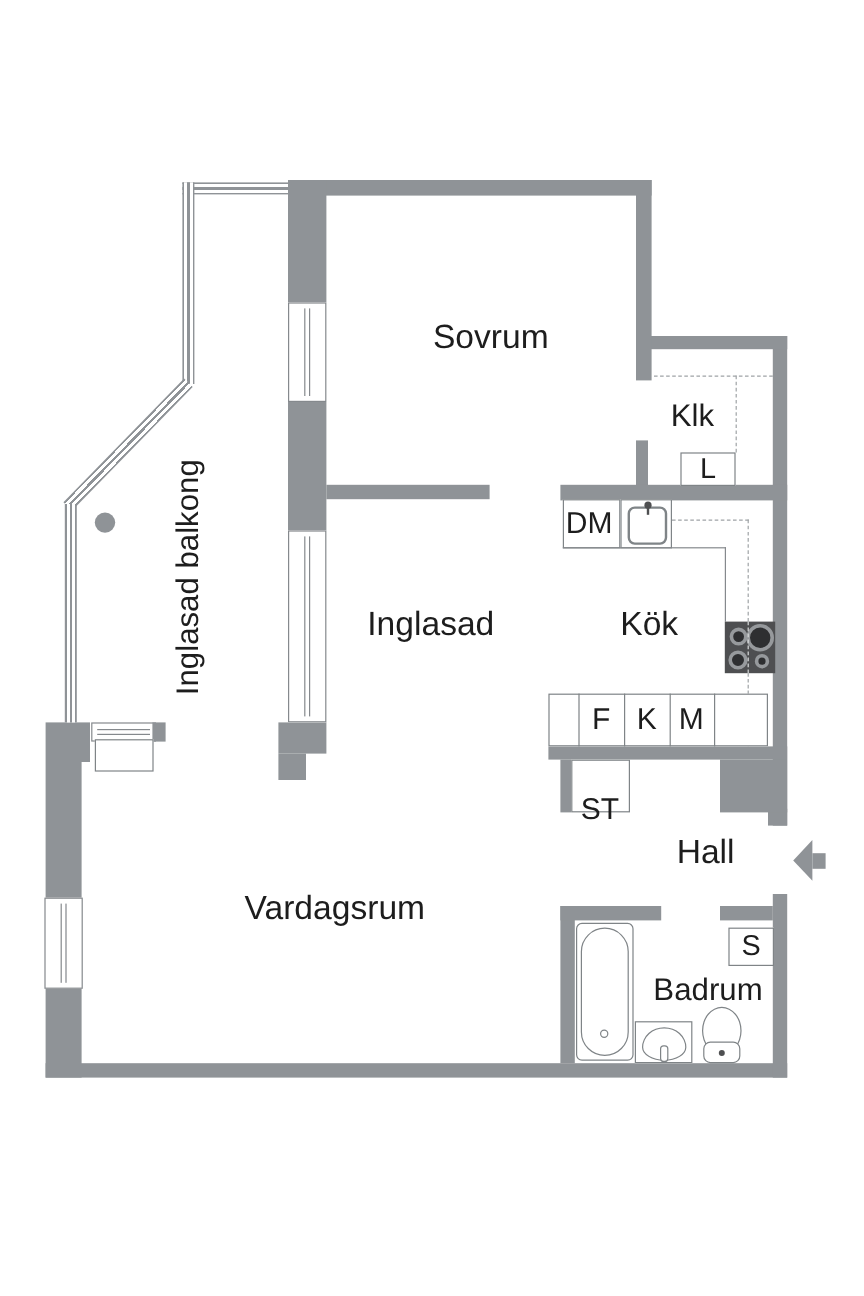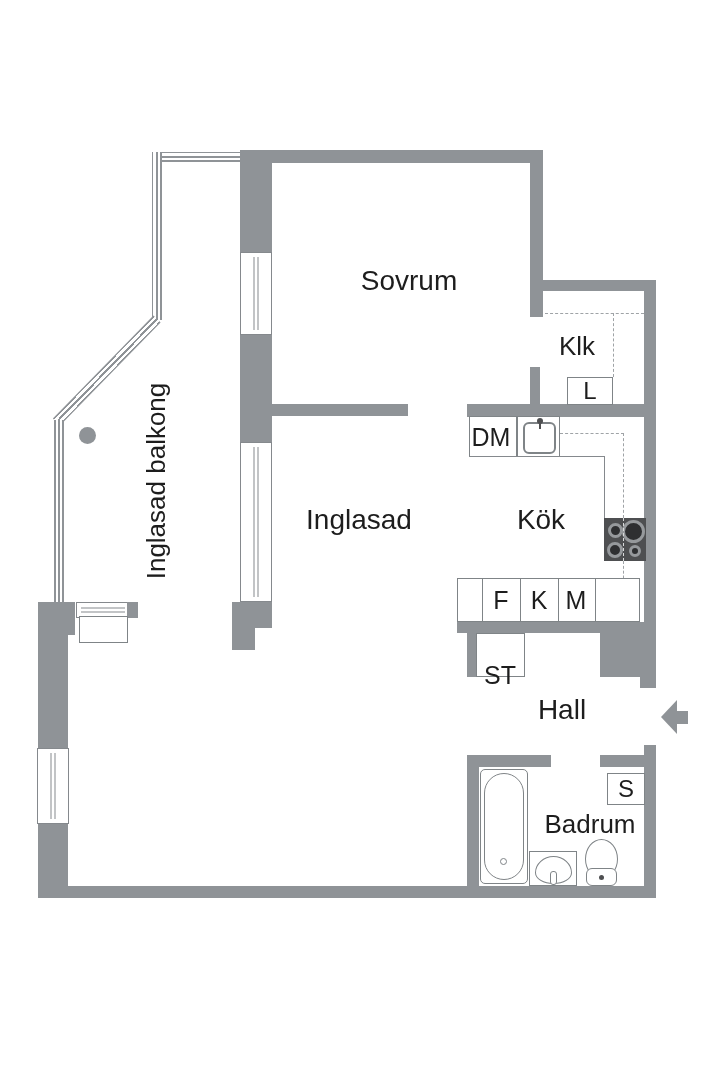--- a/index.html
+++ b/index.html
@@ -166,17 +166,18 @@
   <div class="lbl f26" style="left:577px;top:346px;">Klk</div>
   <div class="lbl f24" style="left:590px;top:391px;">L</div>
   <div class="lbl f25" style="left:491px;top:437px;">DM</div>
   <div class="lbl f28" style="left:541px;top:520px;text-align:center;">Kök</div>
   <div class="lbl f28" style="left:359px;top:520px;">Inglasad</div>
   <div class="lbl f26 rot" style="left:156px;top:481px;">Inglasad balkong</div>
   <div class="lbl f25" style="left:501px;top:600px;">F</div>
   <div class="lbl f25" style="left:539px;top:600px;">K</div>
   <div class="lbl f25" style="left:576px;top:600px;">M</div>
   <div class="lbl f25" style="left:500px;top:655px;margin-top:20px;">ST</div>
-  <div class="lbl f28" style="left:562px;top:710px;">Hall</div>
+  <div class="lbl f28" style="left:588px;top:710px;">Hall</div>
+  <div class="lbl f28" style="left:279px;top:757px;">Vardagsrum</div>
   <div class="lbl f24" style="left:626px;top:789px;">S</div>
   <div class="lbl f26" style="left:590px;top:824px;text-align:right;">Badrum</div>
 
 </div>
 
 </body></html>

